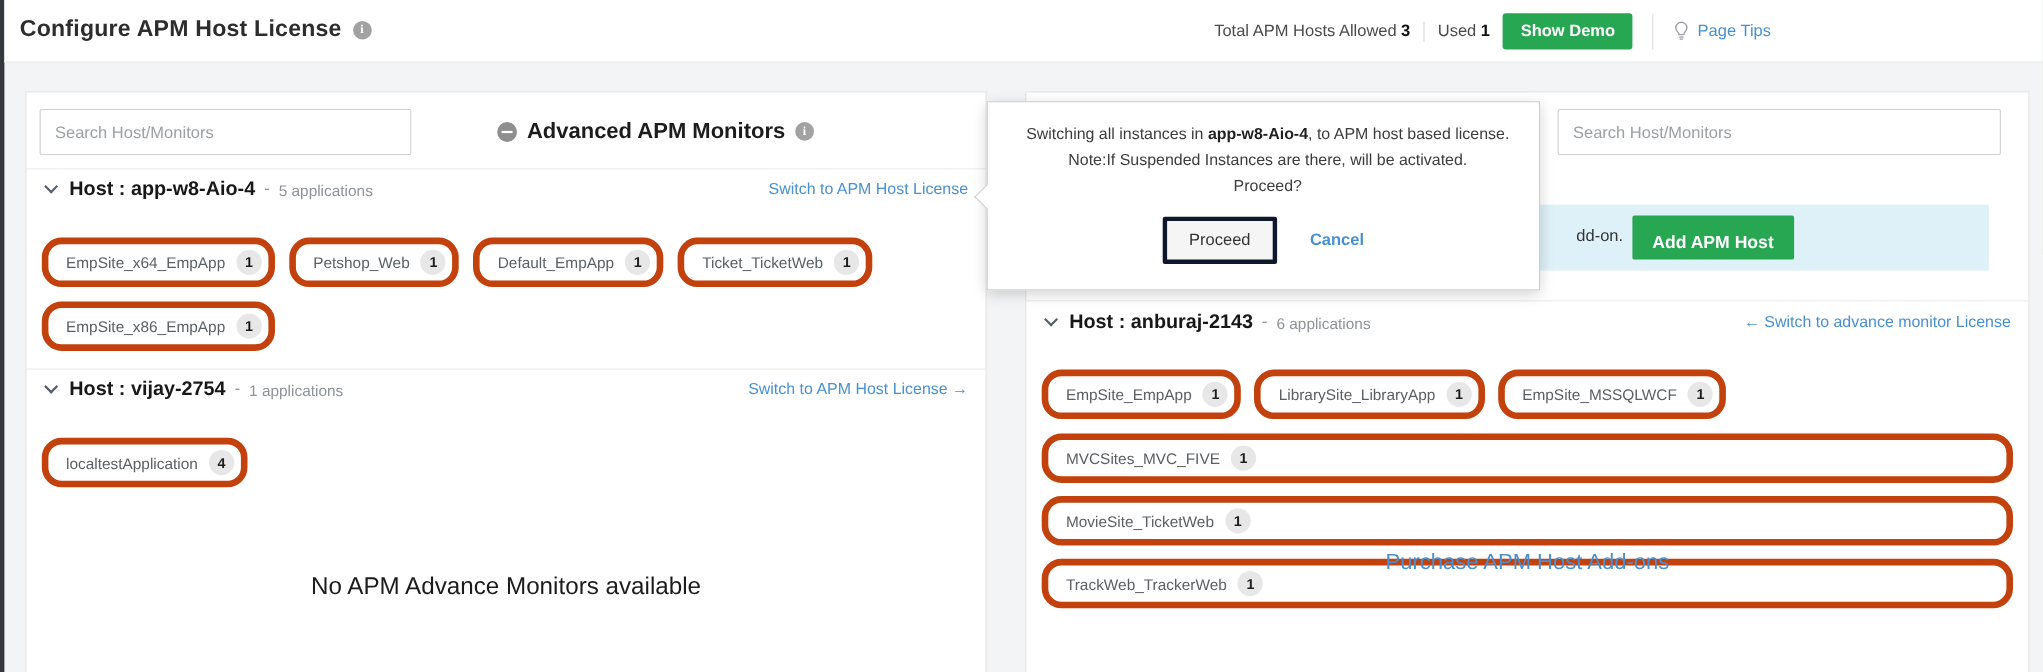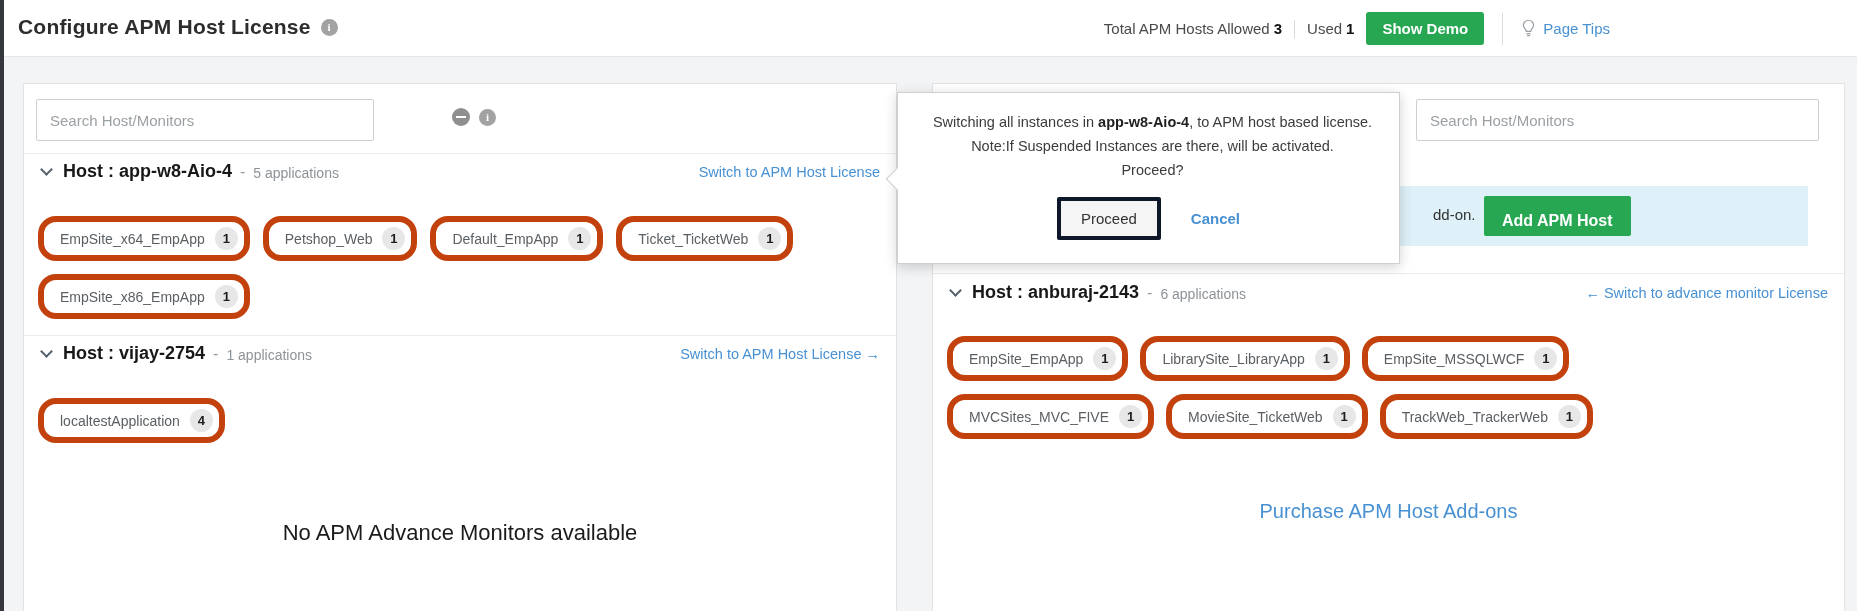--- a/index.html
+++ b/index.html
@@ -98,20 +98,21 @@
         </svg>
         <span>Page Tips</span>
       </span>
     </div>
   </div>
 
   <div class="card card-left">
     <input class="search-input" style="left: 12px; top: 15px; width: 338px;" type="text" placeholder="Search Host/Monitors">
     <div class="section-head">
       <span class="minus-icon"></span>
+      <span class="section-title">Advanced APM Monitors</span>
       <span class="info-icon">i</span>
     </div>
     <div class="hdivider" style="top:69px;"></div>
 
     <div class="host-row" style="top:77px;">
       <span class="chev"></span>
       <span class="host-name">Host : app-w8-Aio-4</span>
       <span class="host-dash">-</span>
       <span class="host-count">5 applications</span>
       <span class="spacer"></span>
@@ -189,21 +190,21 @@
           </span>
         <span class="tag">
             <span class="tag-label">LibrarySite_LibraryApp</span>
             <span class="badge">1</span>
           </span>
         <span class="tag">
             <span class="tag-label">EmpSite_MSSQLWCF</span>
             <span class="badge">1</span>
           </span>
       </div>
-      <div class="tag-row" style="gap:12px;">
+      <div class="tag-row" style="gap:12px;flex-direction:column;">
         <span class="tag">
             <span class="tag-label">MVCSites_MVC_FIVE</span>
             <span class="badge">1</span>
           </span>
         <span class="tag">
             <span class="tag-label">MovieSite_TicketWeb</span>
             <span class="badge">1</span>
           </span>
         <span class="tag">
             <span class="tag-label">TrackWeb_TrackerWeb</span>

